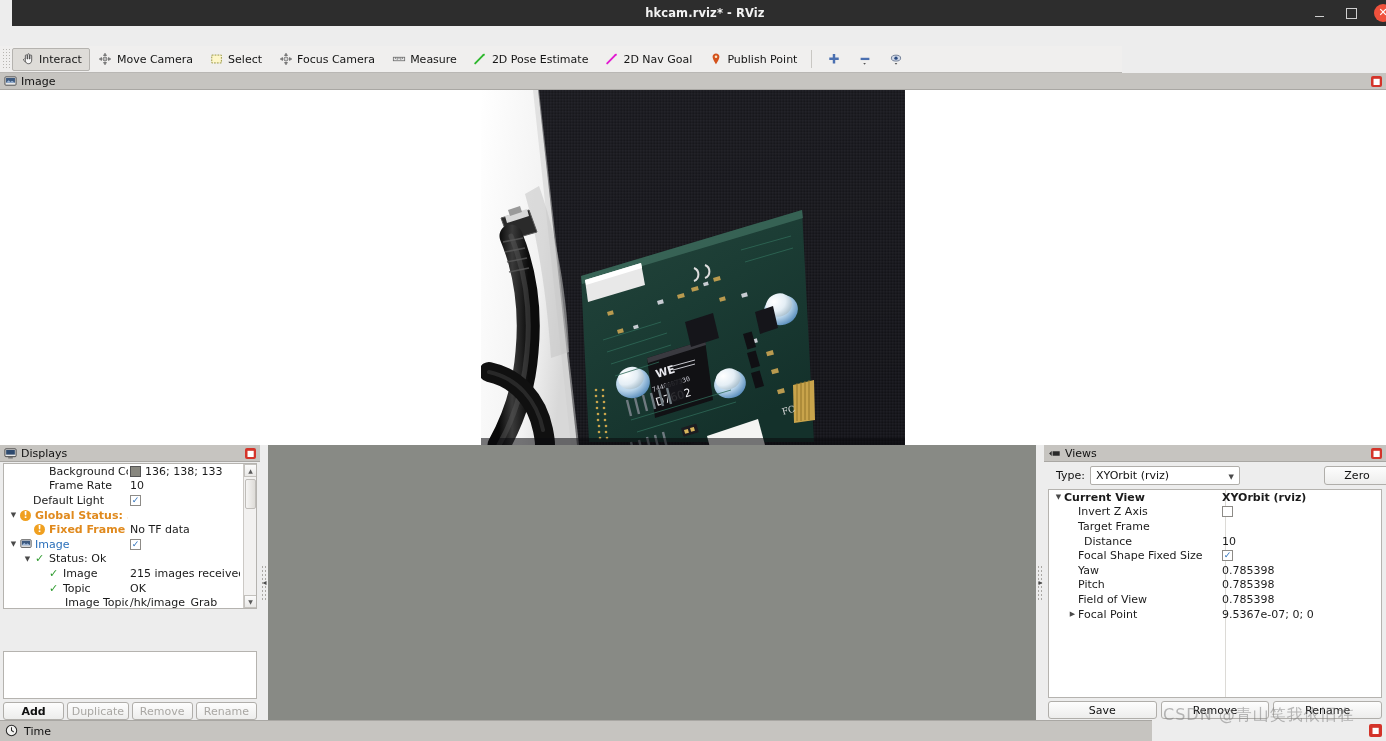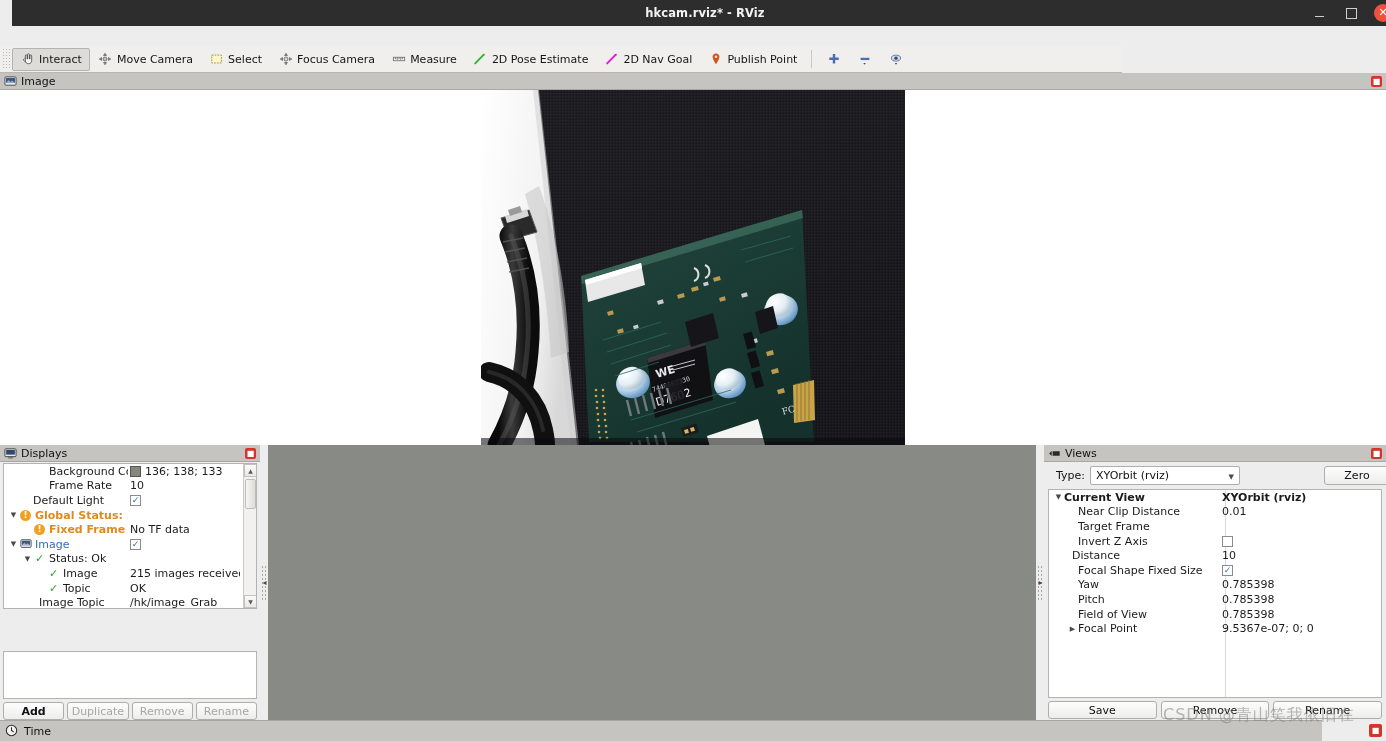--- a/index.html
+++ b/index.html
@@ -215,21 +215,21 @@
   .vcol-name { width: 172px; display:flex; align-items:center; overflow:hidden; white-space:nowrap;}
   .vcol-val { flex:1; display:flex; align-items:center; overflow:hidden; white-space:nowrap; padding-left:1px;}
   .vdivider { position:absolute; left:176px; top:0; bottom:0; width:1px; background:#dcdad6; }
   .views-buttons {
     position: absolute; left: 4px; top: 256px; width: 334px; height: 18px;
     display: flex; gap: 4px;
   }
 
   
   #timebar {
-    position: absolute; left: 0; top: 720px; width: 1322px; height: 21px;
+    position: absolute; left: 0; top: 720px; width: 1152px; height: 21px;
     background: #c6c4c0; display: flex; align-items: center;
     border-top: 1px solid #a9a7a3;
   }
   #timebar .tb-ic { width: 14px; height: 14px; margin: 0 5px 0 5px; }
   #timebar .tb-lbl { font-size: 11px; color: #111; }
   .time-close {
     position:absolute; right:4px; top:4px; width:13px; height:13px; border-radius:2px;
     background:#d4342a; display:flex;align-items:center;justify-content:center;color:#fff;font-size:8px;
   }
 
@@ -691,21 +691,21 @@
               <span class="ticon">
                 <span class="ok-check">✓</span>
               </span>
               <span class="">Topic</span>
             </div>
             <div class="tcol-val">
               <span>OK</span>
             </div>
           </div>
           <div class="trow">
-            <div class="tcol-name" style="padding-left:8px">
+            <div class="tcol-name" style="padding-left:34px">
               <span class="twist"></span>
               <span class="ticon"></span>
               <span class="">Image Topic</span>
             </div>
             <div class="tcol-val">
               <span>/hk/image_Grab</span>
             </div>
           </div>
         </div>
       <div class="vscroll">
@@ -756,46 +756,37 @@
               <span class="twist">▼</span>
               <span>Current View</span>
             </div>
             <div class="vcol-val" style="font-weight:bold;">
               <span>XYOrbit (rviz)</span>
             </div>
           </div>
           <div class="trow">
             <div class="vcol-name" style="padding-left:18px;">
               <span class="twist"></span>
-              <span>Near Clip Distance</span>
+              <span>Invert Z Axis</span>
             </div>
             <div class="vcol-val" style="">
-              <span>0.01</span>
+              <span class="chk"></span>
             </div>
           </div>
           <div class="trow">
             <div class="vcol-name" style="padding-left:18px;">
               <span class="twist"></span>
               <span>Target Frame</span>
             </div>
             <div class="vcol-val" style="">
               <span><fixed frame=""></fixed></span>
             </div>
           </div>
           <div class="trow">
-            <div class="vcol-name" style="padding-left:18px;">
-              <span class="twist"></span>
-              <span>Invert Z Axis</span>
-            </div>
-            <div class="vcol-val" style="">
-              <span class="chk"></span>
-            </div>
-          </div>
-          <div class="trow">
-            <div class="vcol-name" style="padding-left:12px;">
+            <div class="vcol-name" style="padding-left:24px;">
               <span class="twist"></span>
               <span>Distance</span>
             </div>
             <div class="vcol-val" style="">
               <span>10</span>
             </div>
           </div>
           <div class="trow">
             <div class="vcol-name" style="padding-left:18px;align-items:flex-end;">
               <span class="twist"></span>

